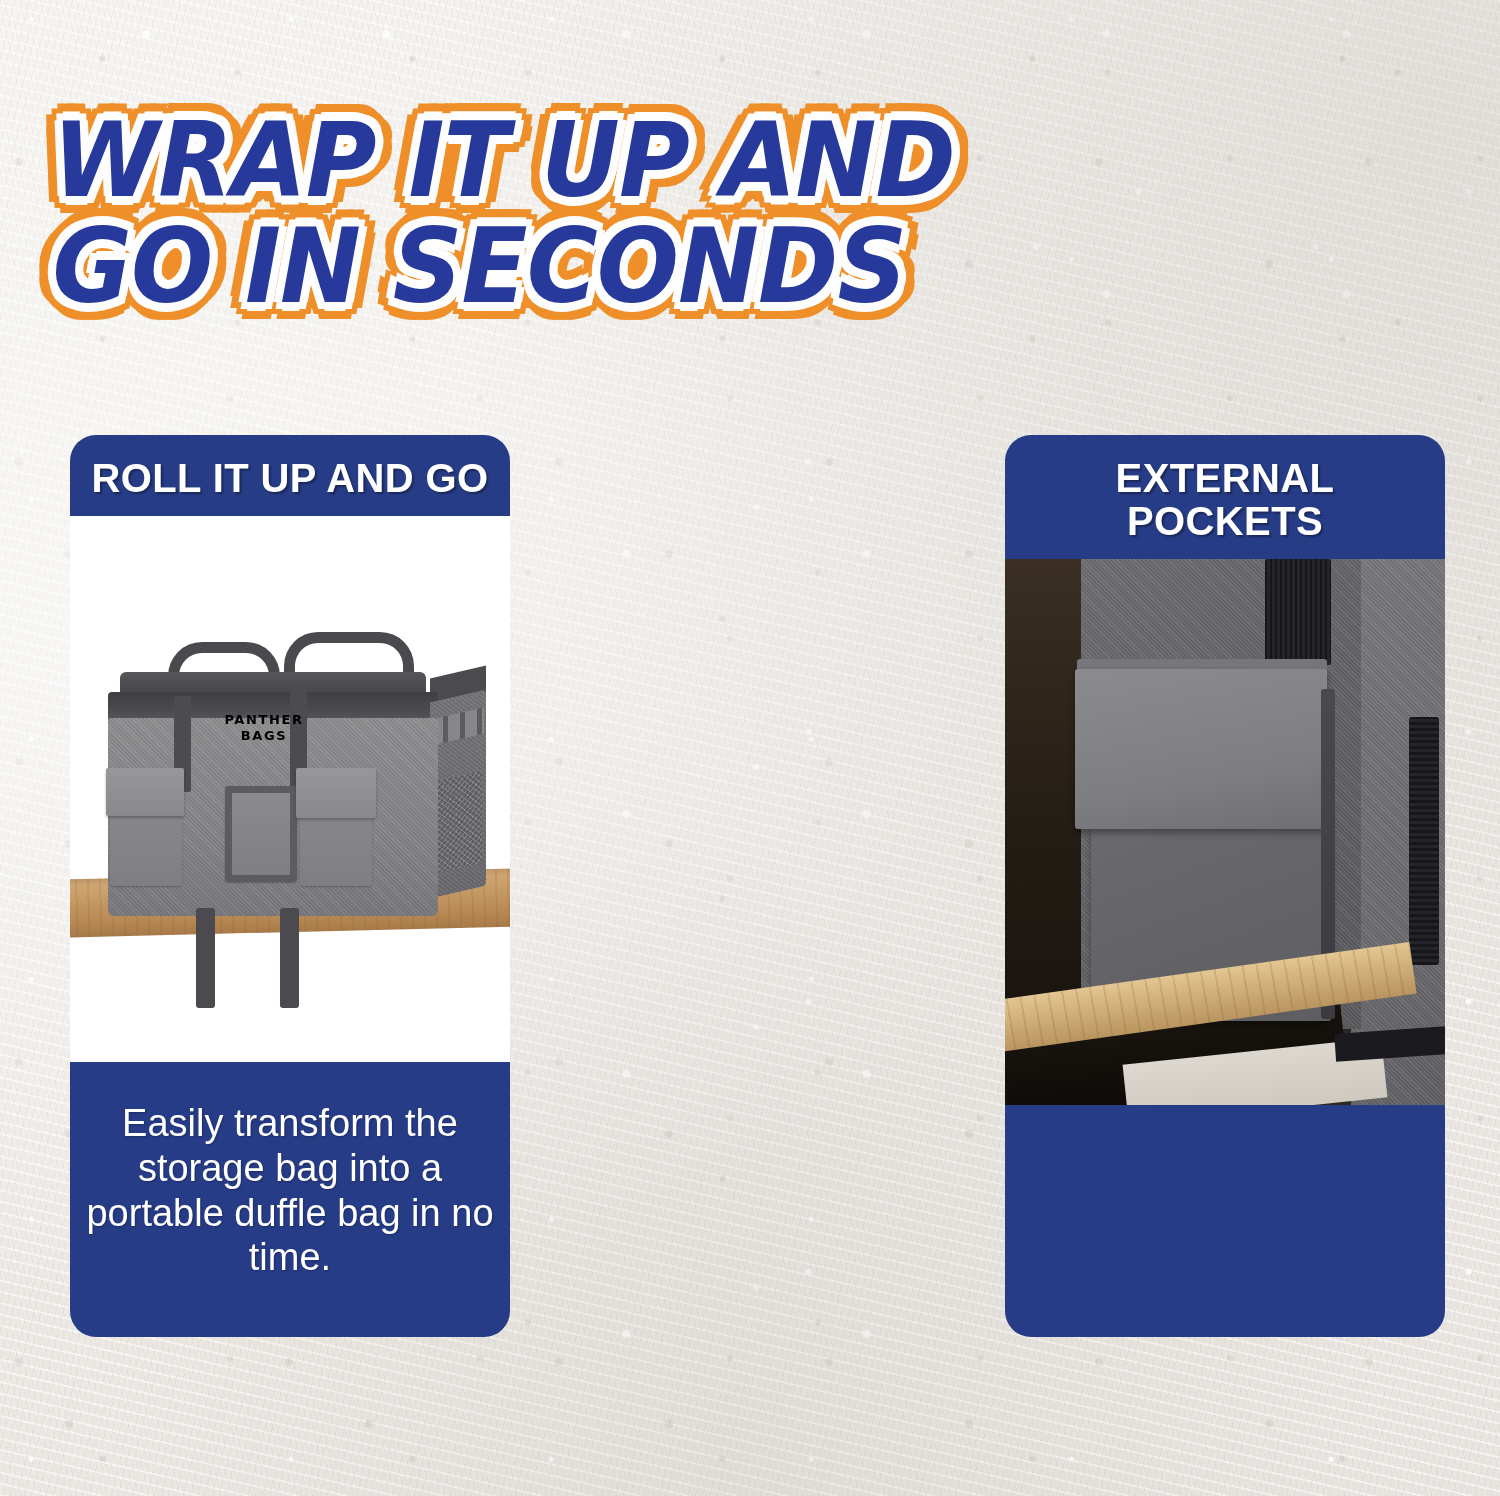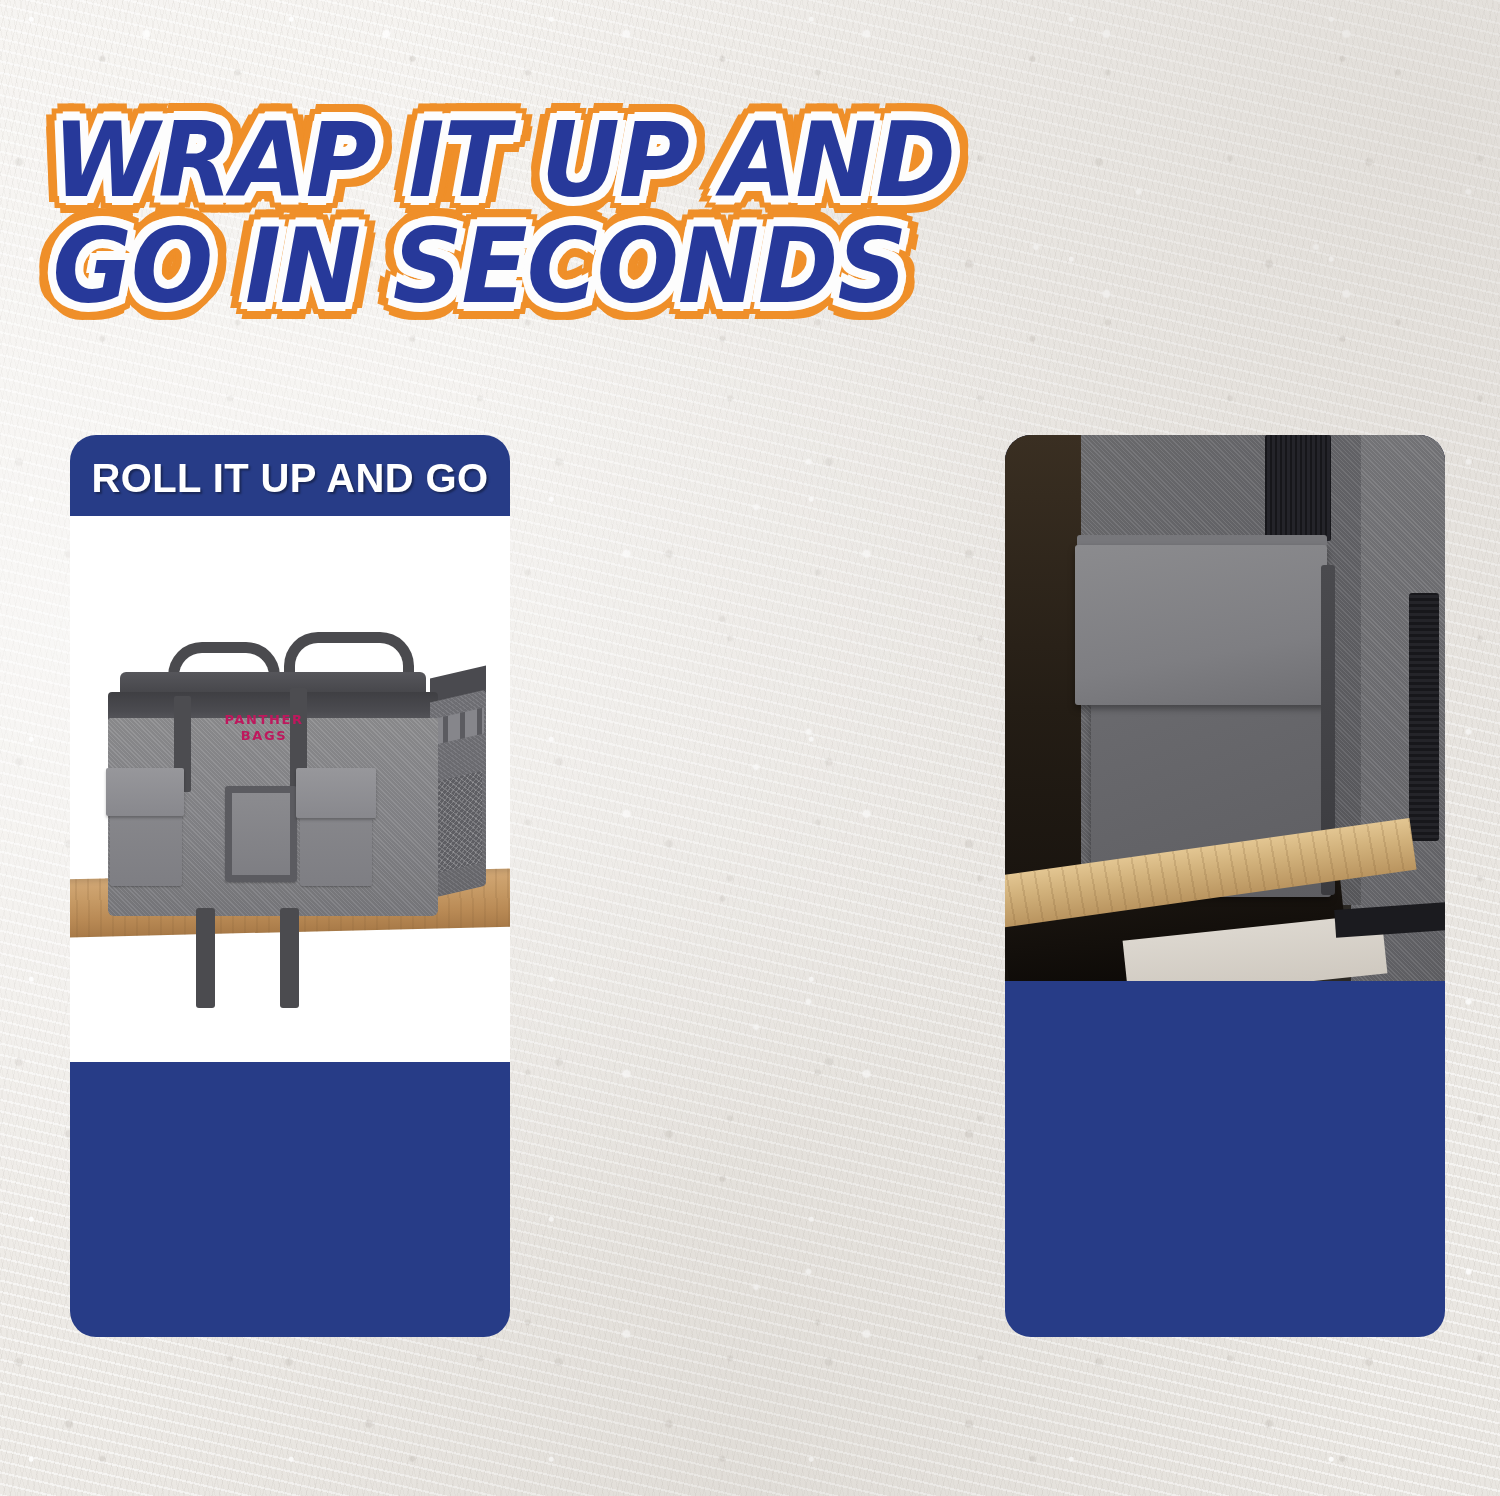--- a/index.html
+++ b/index.html
@@ -182,21 +182,21 @@
     background-image:repeating-linear-gradient(45deg,rgba(255,255,255,.18) 0 1px,rgba(0,0,0,0) 1px 4px),
                      repeating-linear-gradient(-45deg,rgba(255,255,255,.18) 0 1px,rgba(0,0,0,0) 1px 4px);
   }
   .p1-molle{
     position:absolute;left:292px;top:92px;width:92px;height:26px;
     transform:skewY(-13deg);
     background:repeating-linear-gradient(90deg,#5b5b60 0 5px,#86868b 5px 17px);
   }
   .p1-logo{
     position:absolute;left:104px;top:86px;width:120px;
-    color:#be185d;font-weight:700;font-size:13px;letter-spacing:1.6px;
+    color:#000000;font-weight:700;font-size:13px;letter-spacing:1.6px;
     text-align:center;line-height:1.22;font-family:"DejaVu Sans", sans-serif;
   }
   .p1-leg{
     position:absolute;width:19px;background:#4b4b4f;border-radius:3px;
   }
   .p1-leg.lg1{left:96px;top:282px;height:100px;}
   .p1-leg.lg2{left:180px;top:282px;height:100px;}
 
   
   .photo2{background:#dcdcdc;}
@@ -356,24 +356,26 @@
         <div class="p1-flap fl-left"></div>
         <div class="p1-flap fl-right"></div>
         <div class="p1-logo">
           <span>PANTHER</span><br>
           <span>BAGS</span>
         </div>
         <div class="p1-leg lg1"></div>
         <div class="p1-leg lg2"></div>
       </div>
     </div>
+    <div class="card-footer">Easily transform the storage bag into a portable duffle bag in no time.</div>
   </div>
 
 
   <div class="card" id="card-2">
+    <div class="card-header">EXTERNAL POCKETS</div>
     <div class="card-photo photo3">
       <div class="p3-dark"></div>
       <div class="p3-panelR">
           <div class="p3-tex"></div>
         </div>
       <div class="p3-panelL">
           <div class="p3-tex"></div>
         </div>
       <div class="p3-webbing"></div>
       <div class="p3-shadow"></div>

